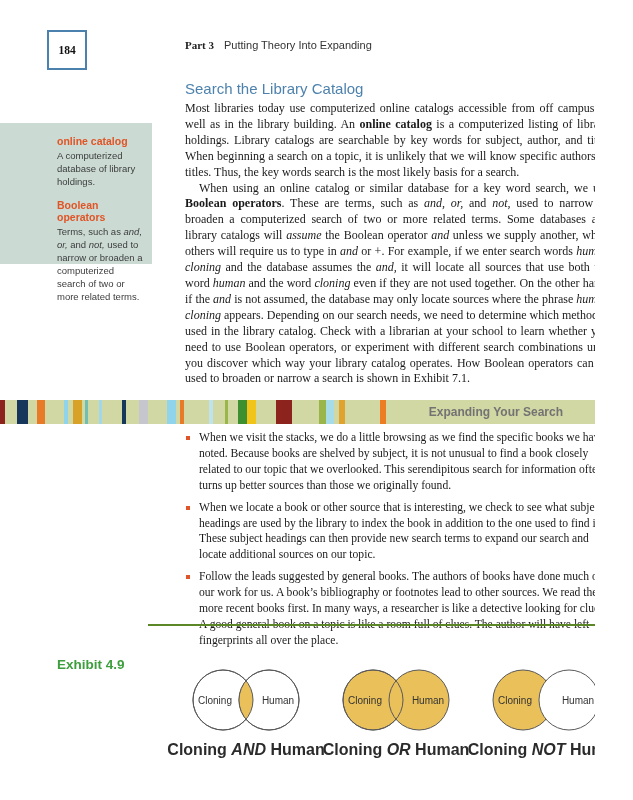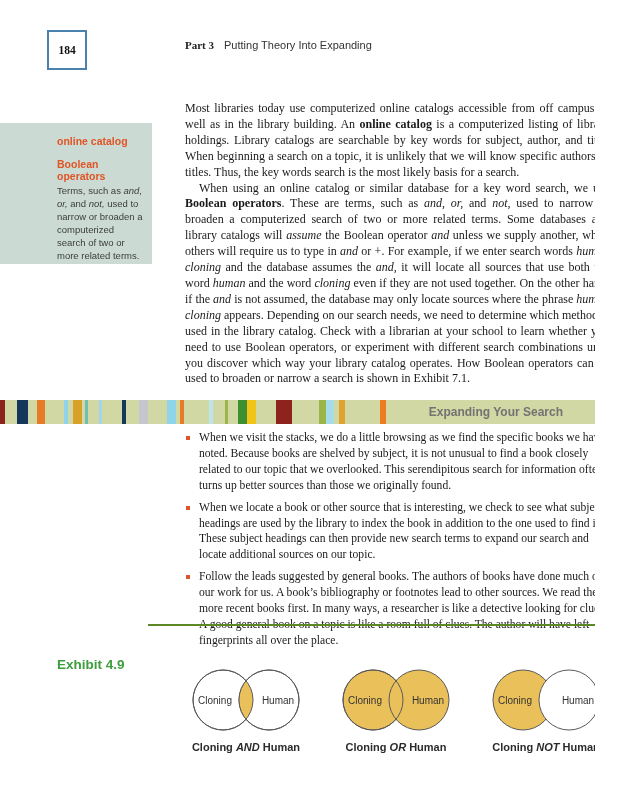--- a/index.html
+++ b/index.html
@@ -51,41 +51,43 @@
 
   
   .exhibit-label{position:absolute;left:57px;top:657px;font-family:"Liberation Sans",sans-serif;
                  font-weight:bold;font-size:13.5px;color:#3d9e3d;}
   .exhibit-caption{position:absolute;left:57px;top:679px;width:118px;
                    font-family:"Liberation Sans",sans-serif;font-weight:bold;font-size:10.5px;
                    line-height:14px;color:#2b2b2b;}
   .venns{position:absolute;left:184px;top:668px;width:424px;display:flex;justify-content:space-between;}
   .venn{width:124px;display:flex;flex-direction:column;align-items:center;}
   .venn-caption{margin-top:9px;font-family:"Liberation Sans",sans-serif;font-weight:bold;
-                font-size:11px;color:#2b2b2b;white-space:nowrap;}
+                font-size:16px;color:#2b2b2b;white-space:nowrap;}
 </style>
 </head>
 <body>
 
 <div class="page">
 
   <div class="page-circle">
     <span>184</span>
   </div>
 
   <div class="running-head">
     <span class="part">Part 3</span><span class="ttl">Putting Theory Into Expanding</span>
   </div>
 
   <div class="sidebar-box">
     <p class="term">online catalog</p>
+    <p class="def"><span>A computerized database of library holdings.</span></p>
     <p class="term term2">Boolean operators</p>
     <p class="def"><span>Terms, such as </span><span class="i">and, or,</span><span> and </span><span class="i">not,</span><span> used to narrow or broaden a computerized search of two or more related terms.</span></p>
   </div>
 
+  <h2 class="main-heading" style="margin:0;font-weight:normal;">Search the Library Catalog</h2>
 
   <div class="bodycol">
     <p><span>Most libraries today use computerized online catalogs accessible from off campus as well as in the library building. An </span><span class="b">online catalog</span><span> is a computerized listing of library holdings. Library catalogs are searchable by key words for subject, author, and title. When beginning a search on a topic, it is unlikely that we will know specific authors or titles. Thus, the key words search is the most likely basis for a search.</span></p>
     <p class="indent"><span>When using an online catalog or similar database for a key word search, we use </span><span class="b">Boolean operators</span><span>. These are terms, such as </span><span class="i">and, or,</span><span> and </span><span class="i">not,</span><span> used to narrow or broaden a computerized search of two or more related terms. Some databases and library catalogs will </span><span class="i">assume</span><span> the Boolean operator </span><span class="i">and</span><span> unless we supply another, while others will require us to type in </span><span class="i">and</span><span> or +. For example, if we enter search words </span><span class="i">human cloning</span><span> and the database assumes the </span><span class="i">and,</span><span> it will locate all sources that use both the word </span><span class="i">human</span><span> and the word </span><span class="i">cloning</span><span> even if they are not used together. On the other hand, if the </span><span class="i">and</span><span> is not assumed, the database may only locate sources where the phrase </span><span class="i">human cloning</span><span> appears. Depending on our search needs, we need to determine which method is used in the library catalog. Check with a librarian at your school to learn whether you need to use Boolean operators, or experiment with different search combinations until you discover which way your library catalog operates. How Boolean operators can be used to broaden or narrow a search is shown in Exhibit 7.1.</span></p>
   </div>
 
   <div class="banner" id="stripe-banner" style="background: rgb(210, 216, 164);">
       <div class="stripe" style="width: 5px; margin-right: 12px; background: rgb(140, 35, 28);"></div>
       <div class="stripe" style="width: 11px; margin-right: 9px; background: rgb(22, 54, 92);"></div>
       <div class="stripe" style="width: 8px; margin-right: 19px; background: rgb(232, 123, 40);"></div>

